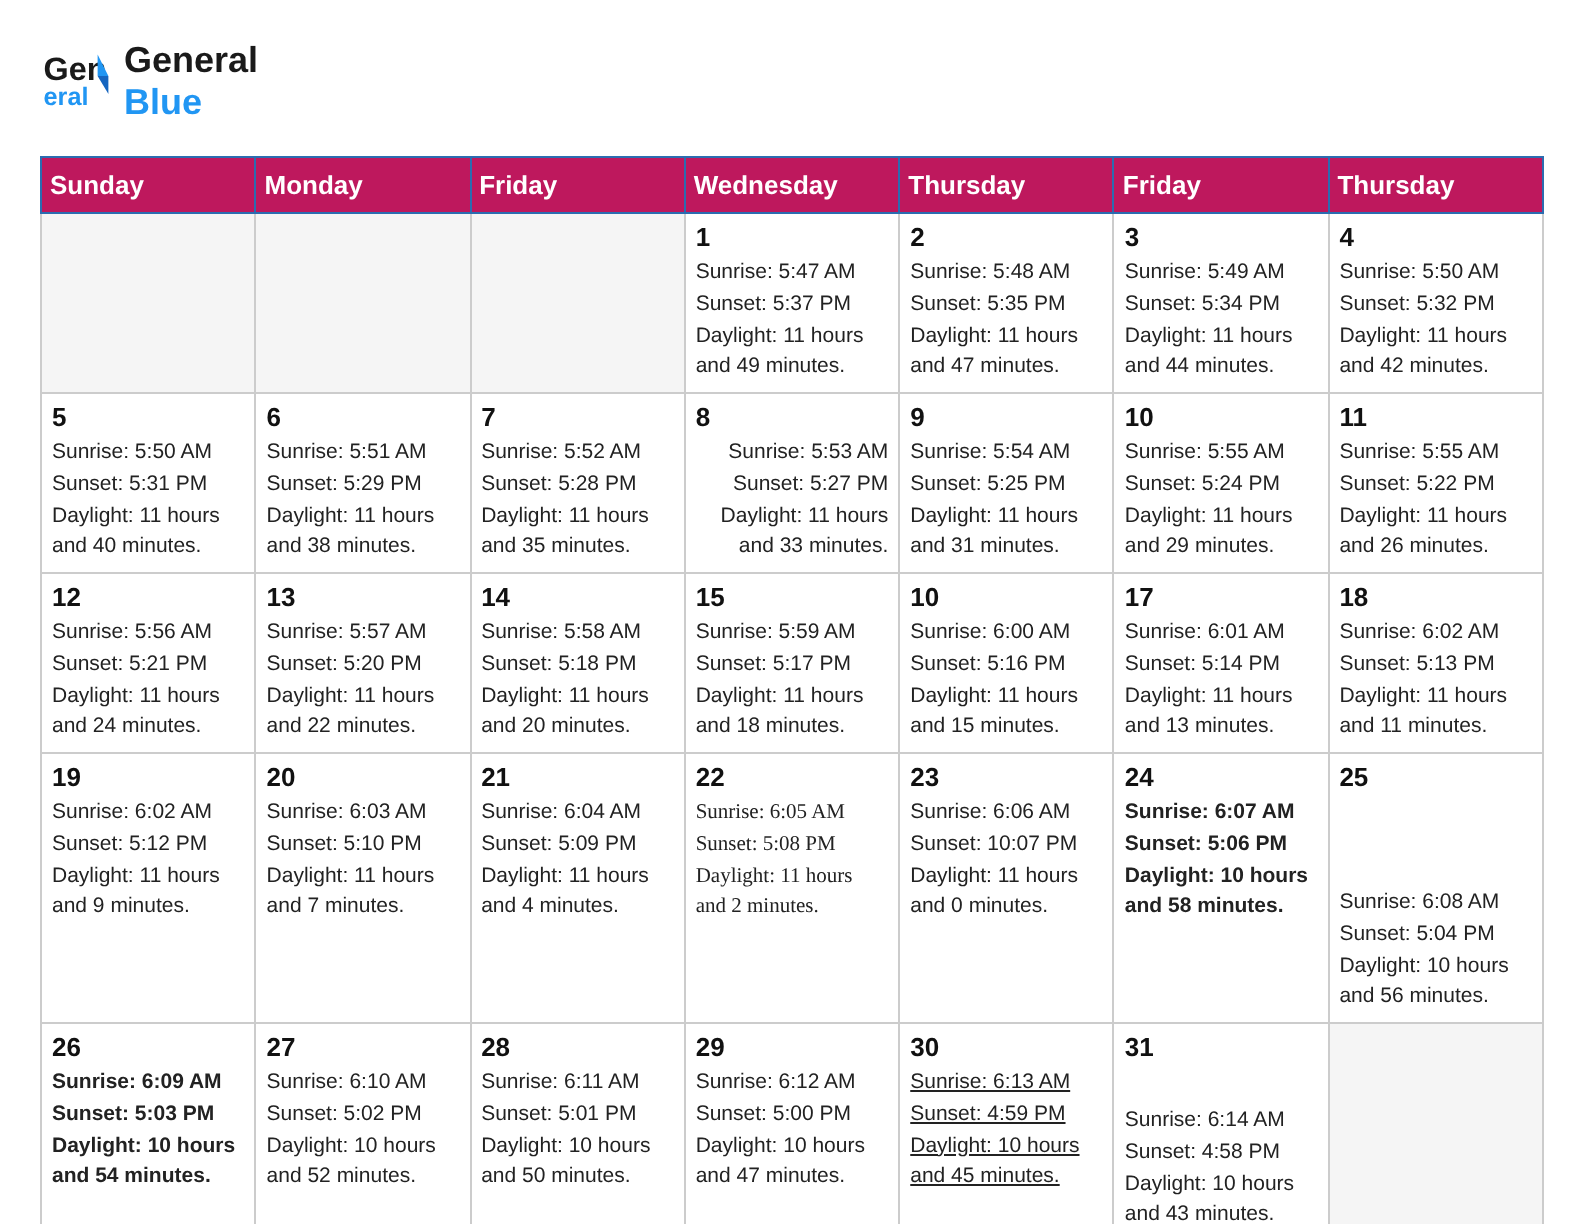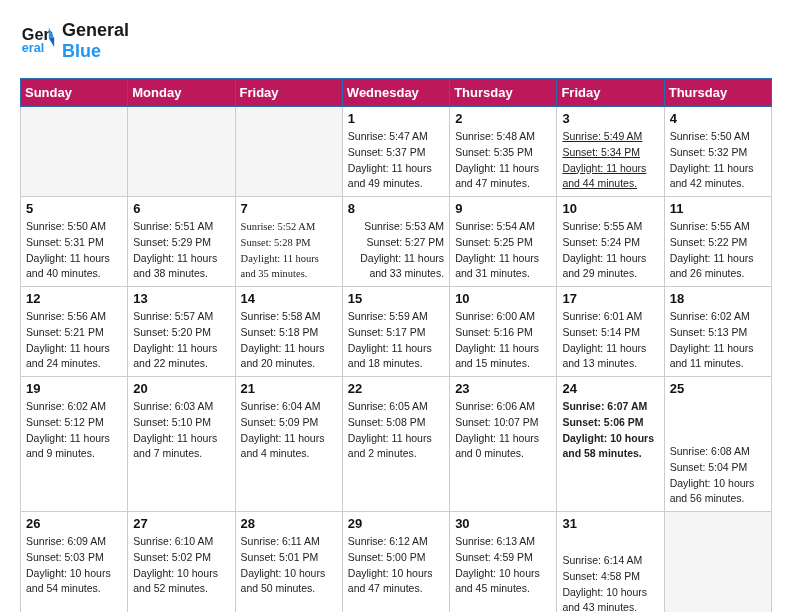--- a/index.html
+++ b/index.html
@@ -123,21 +123,21 @@
         </td>
         <td>
           <div class="day-number">2</div>
           <div class="day-info" style="white-space: pre-line;">Sunrise: 5:48 AM
 Sunset: 5:35 PM
 Daylight: 11 hours
 and 47 minutes.</div>
         </td>
         <td>
           <div class="day-number">3</div>
-          <div class="day-info" style="white-space: pre-line; text-decoration: underline;">Sunrise: 5:49 AM
+          <div class="day-info" style="white-space: pre-line;">Sunrise: 5:49 AM
 Sunset: 5:34 PM
 Daylight: 11 hours
 and 44 minutes.</div>
         </td>
         <td>
           <div class="day-number">4</div>
           <div class="day-info" style="white-space: pre-line;">Sunrise: 5:50 AM
 Sunset: 5:32 PM
 Daylight: 11 hours
 and 42 minutes.</div>
@@ -153,21 +153,21 @@
         </td>
         <td>
           <div class="day-number">6</div>
           <div class="day-info" style="white-space: pre-line;">Sunrise: 5:51 AM
 Sunset: 5:29 PM
 Daylight: 11 hours
 and 38 minutes.</div>
         </td>
         <td>
           <div class="day-number">7</div>
-          <div class="day-info" style="white-space: pre-line; font-family: Liberation Serif, serif;">Sunrise: 5:52 AM
+          <div class="day-info" style="white-space: pre-line;">Sunrise: 5:52 AM
 Sunset: 5:28 PM
 Daylight: 11 hours
 and 35 minutes.</div>
         </td>
         <td>
           <div class="day-number">8</div>
           <div class="day-info" style="white-space: pre-line; text-align: right;">Sunrise: 5:53 AM
 Sunset: 5:27 PM
 Daylight: 11 hours
 and 33 minutes.</div>
@@ -262,21 +262,21 @@
         </td>
         <td>
           <div class="day-number">21</div>
           <div class="day-info" style="white-space: pre-line;">Sunrise: 6:04 AM
 Sunset: 5:09 PM
 Daylight: 11 hours
 and 4 minutes.</div>
         </td>
         <td>
           <div class="day-number">22</div>
-          <div class="day-info" style="white-space: pre-line;">Sunrise: 6:05 AM
+          <div class="day-info" style="white-space: pre-line; font-family: Liberation Serif, serif;">Sunrise: 6:05 AM
 Sunset: 5:08 PM
 Daylight: 11 hours
 and 2 minutes.</div>
         </td>
         <td>
           <div class="day-number">23</div>
           <div class="day-info" style="white-space: pre-line;">Sunrise: 6:06 AM
 Sunset: 10:07 PM
 Daylight: 11 hours
 and 0 minutes.</div>
@@ -292,21 +292,21 @@
           <div class="day-number">25</div>
           <div class="day-info" style="white-space: pre-line; margin-top: 48px;">Sunrise: 6:08 AM
 Sunset: 5:04 PM
 Daylight: 10 hours
 and 56 minutes.</div>
         </td>
       </tr>
       <tr>
         <td>
           <div class="day-number">26</div>
-          <div class="day-info" style="white-space: pre-line;">Sunrise: 6:09 AM
+          <div class="day-info" style="white-space: pre-line; font-weight: bold;">Sunrise: 6:09 AM
 Sunset: 5:03 PM
 Daylight: 10 hours
 and 54 minutes.</div>
         </td>
         <td>
           <div class="day-number">27</div>
           <div class="day-info" style="white-space: pre-line;">Sunrise: 6:10 AM
 Sunset: 5:02 PM
 Daylight: 10 hours
 and 52 minutes.</div>
@@ -320,21 +320,21 @@
         </td>
         <td>
           <div class="day-number">29</div>
           <div class="day-info" style="white-space: pre-line;">Sunrise: 6:12 AM
 Sunset: 5:00 PM
 Daylight: 10 hours
 and 47 minutes.</div>
         </td>
         <td>
           <div class="day-number">30</div>
-          <div class="day-info" style="white-space: pre-line;">Sunrise: 6:13 AM
+          <div class="day-info" style="white-space: pre-line; text-decoration: underline;">Sunrise: 6:13 AM
 Sunset: 4:59 PM
 Daylight: 10 hours
 and 45 minutes.</div>
         </td>
         <td>
           <div class="day-number">31</div>
           <div class="day-info" style="white-space: pre-line; margin-top: 22px;">Sunrise: 6:14 AM
 Sunset: 4:58 PM
 Daylight: 10 hours
 and 43 minutes.</div>

